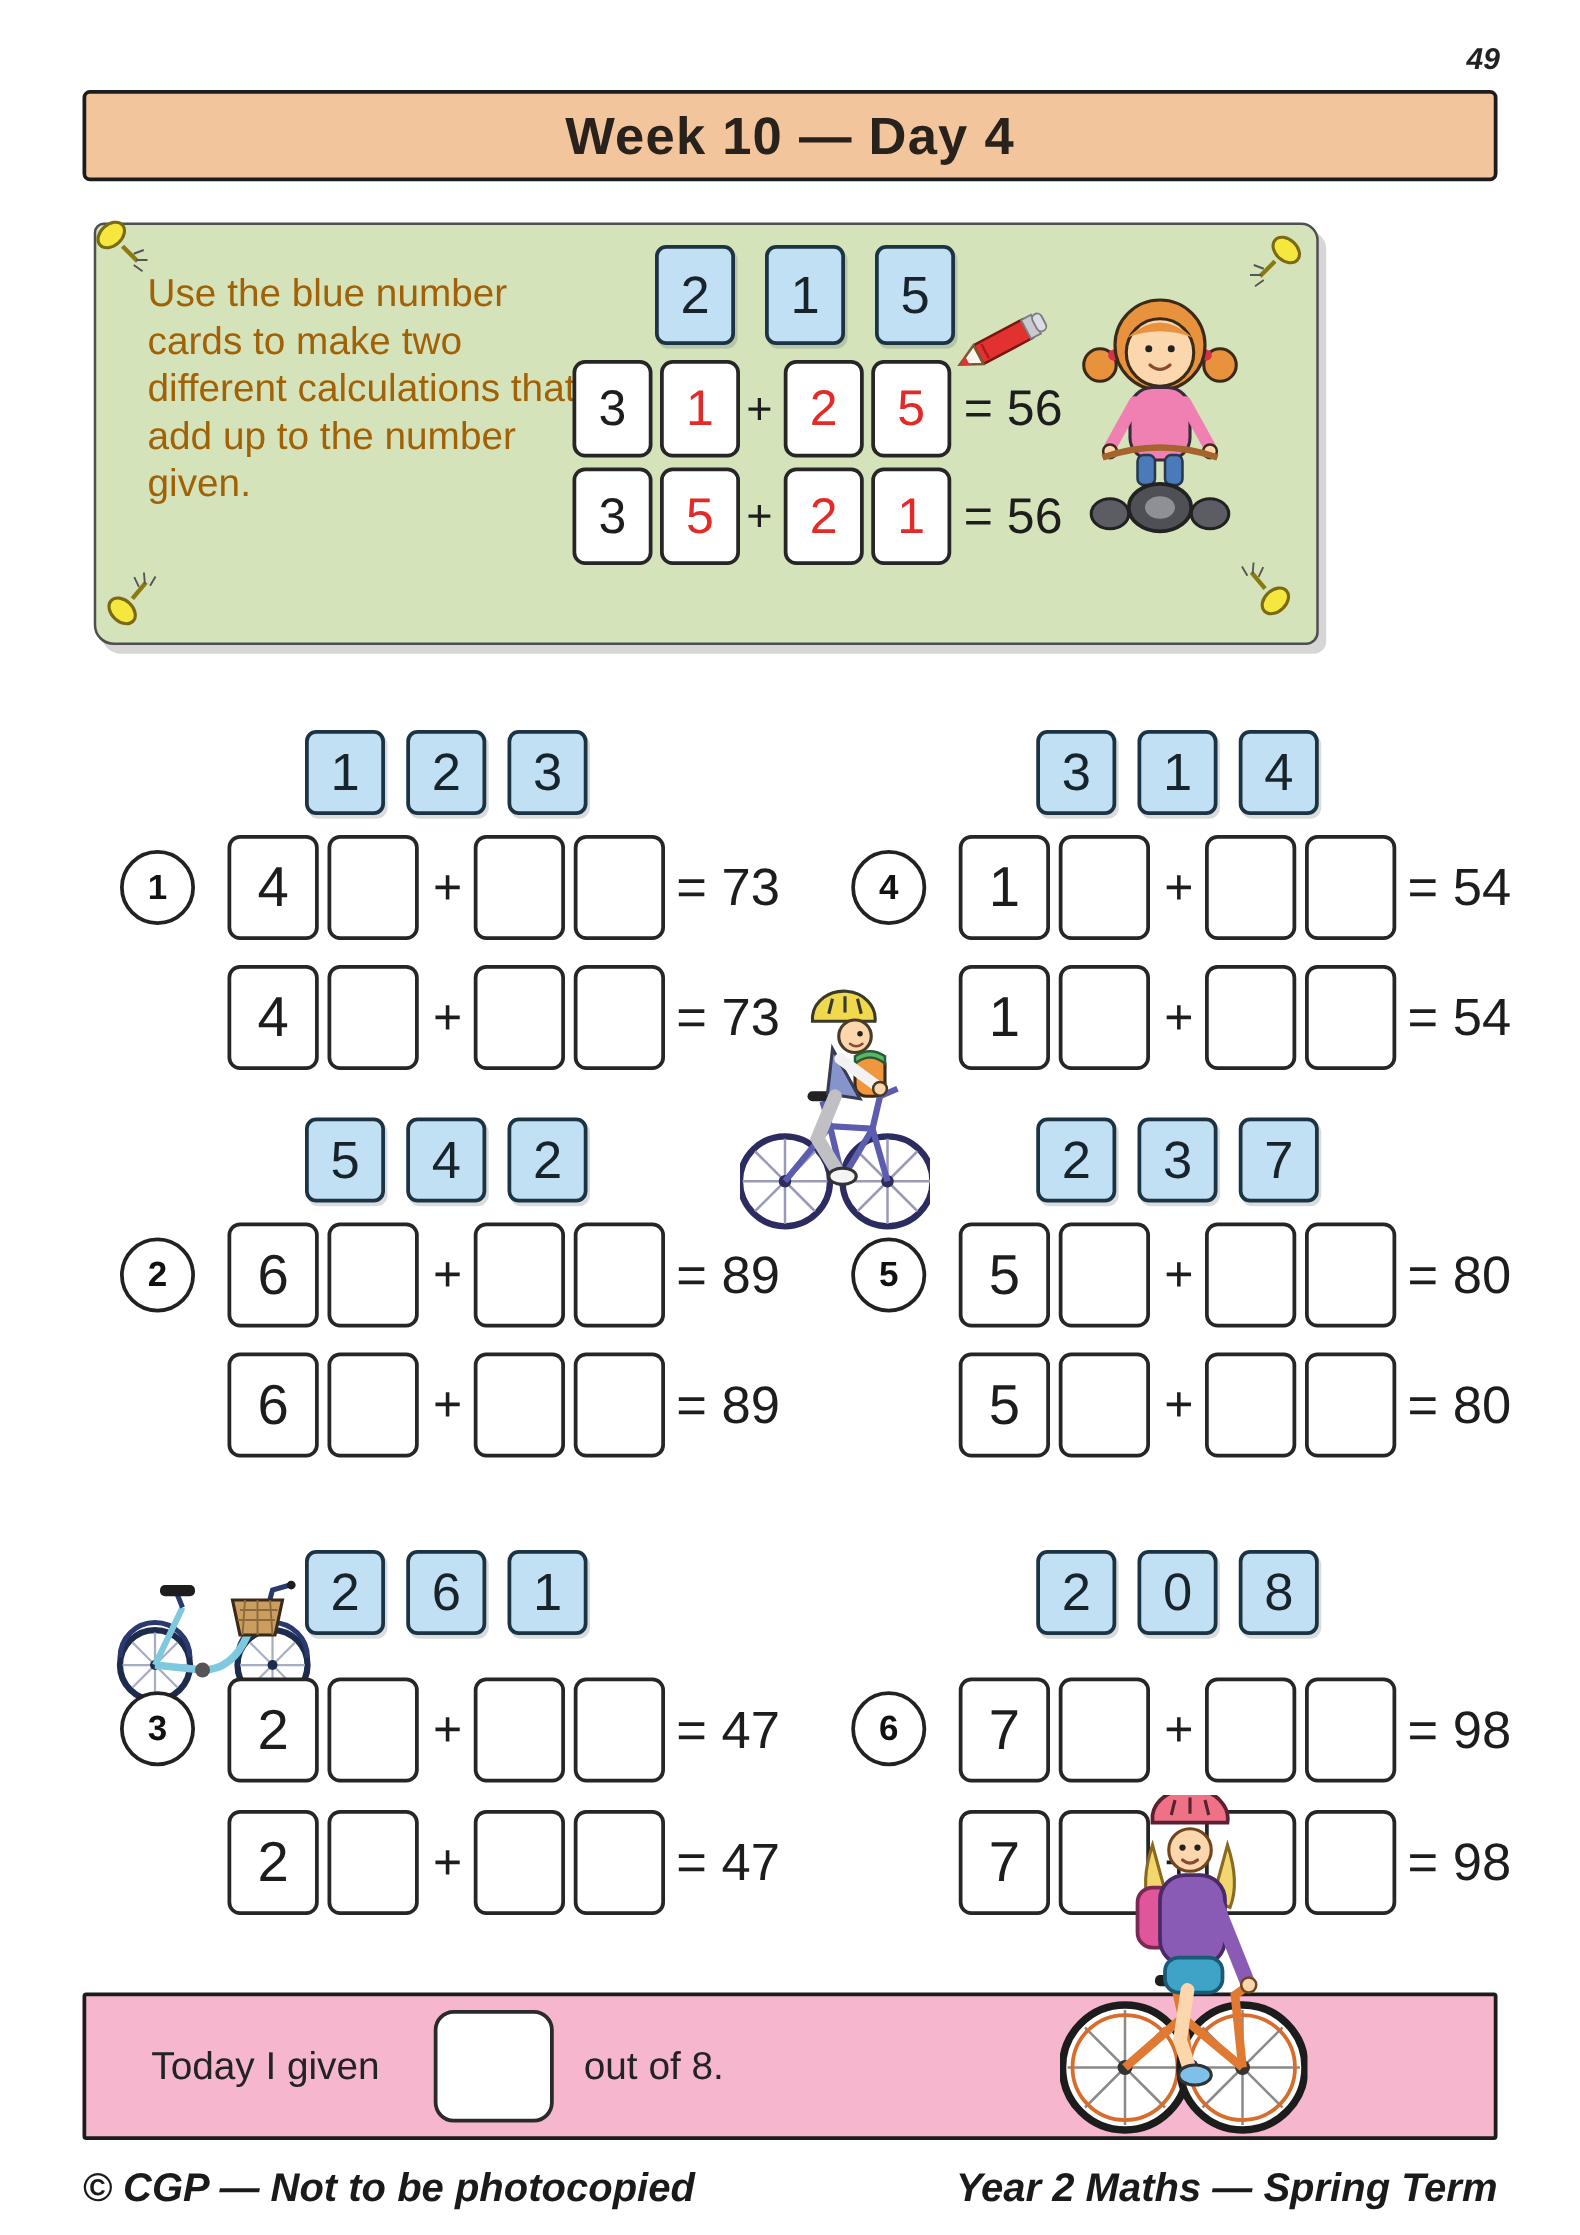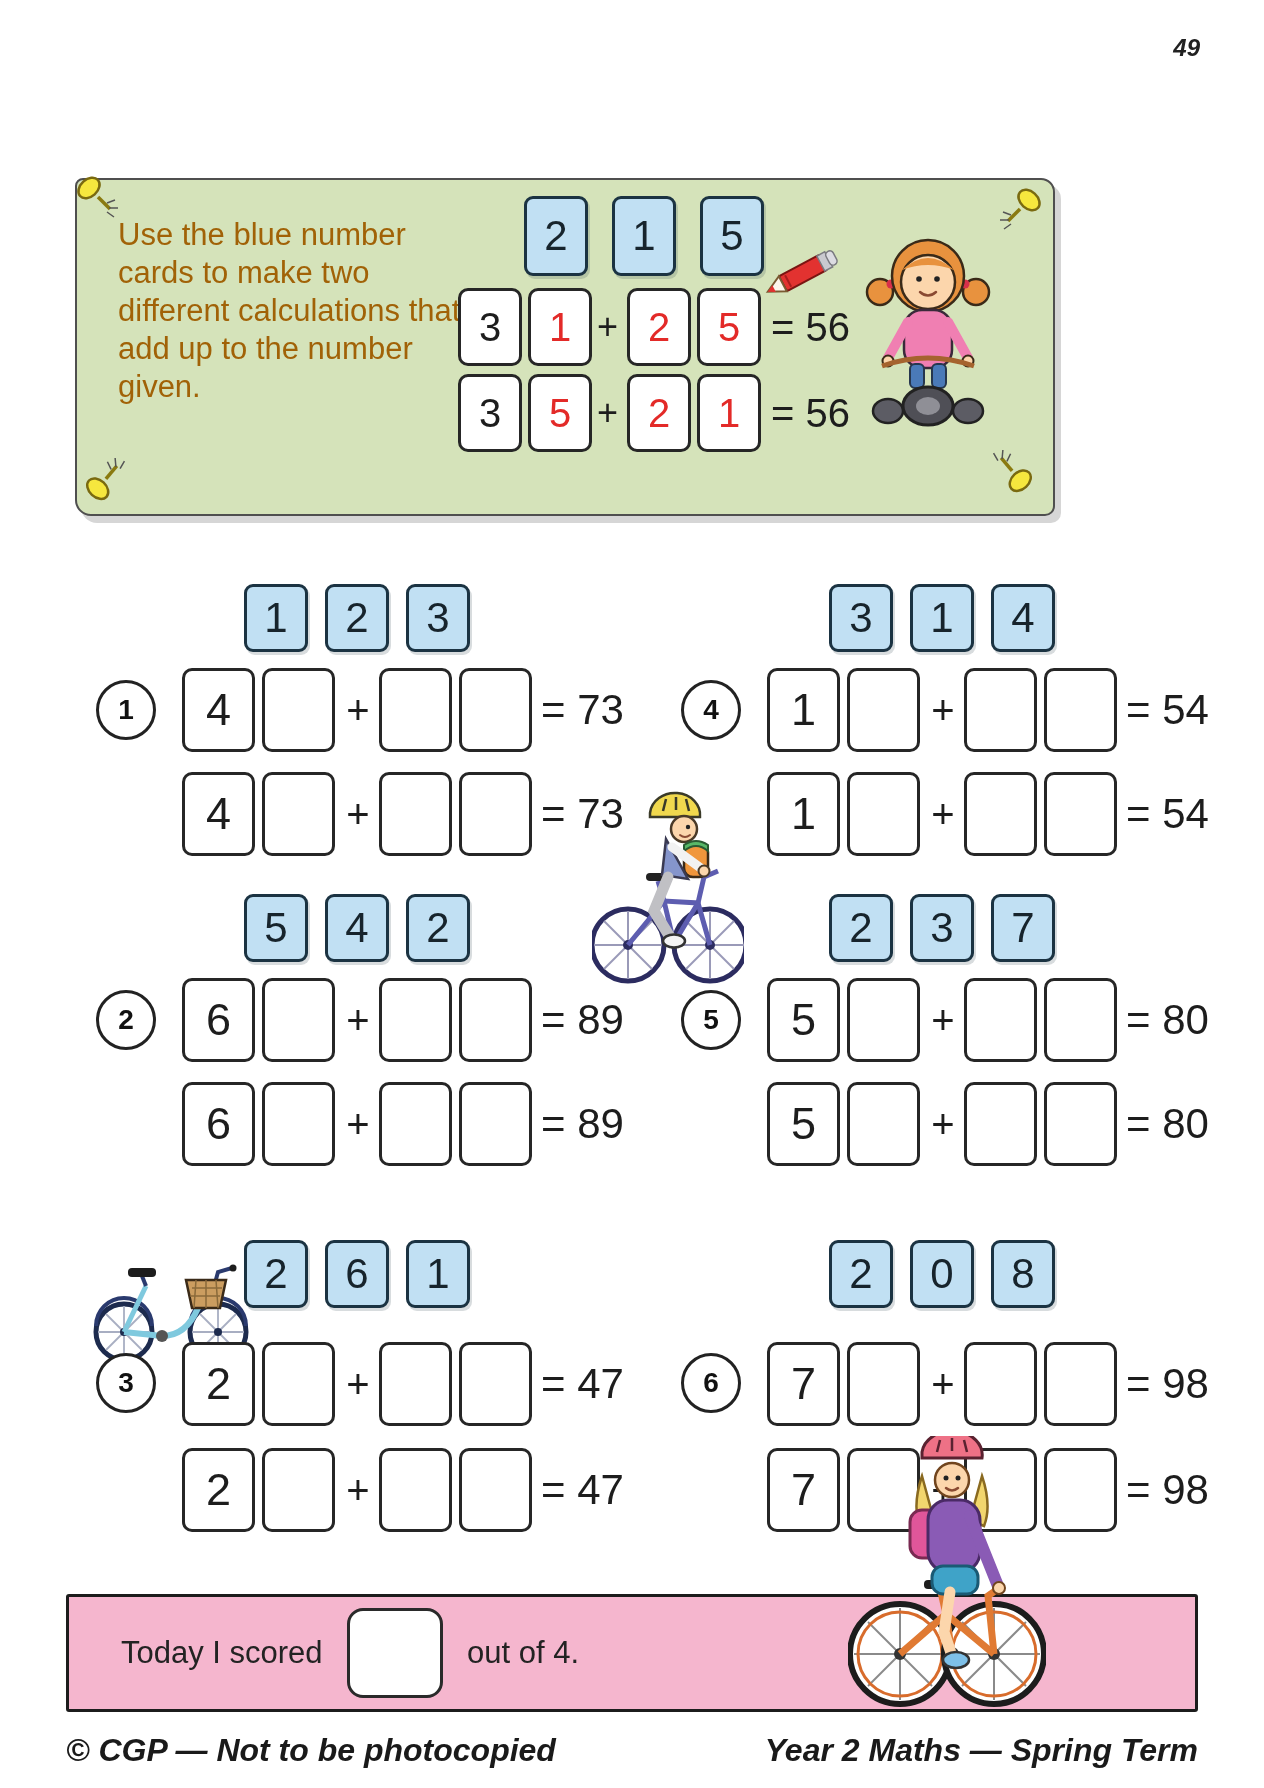--- a/index.html
+++ b/index.html
@@ -56,20 +56,23 @@
   .foot-l{left:66px;}
   .foot-r{right:66px;}
 </style>
 </head>
 <body>
 
 <div class="page">
 
   <div class="page-num">49</div>
 
+  <div class="title-bar">
+    <span>Week 10 — Day 4</span>
+  </div>
 
   <div class="panel"></div>
   <p class="instr">Use the blue number cards to make two different calculations that add up to the number given.</p>
 
   <div class="cards" style="left:524px;top:196px;gap:24px">
     <div class="card ex-card">2</div>
     <div class="card ex-card">1</div>
     <div class="card ex-card">5</div>
   </div>
 
@@ -364,23 +367,23 @@
   <div class="eq" style="left:767px;top:1448px">
     <div class="bx">7</div>
     <div class="bx"></div>
     <span class="plus">+</span>
     <div class="bx"></div>
     <div class="bx"></div>
     <span class="res">= 98</span>
   </div>
 
   <div class="score-bar">
-    <span class="score-pre">Today I scored</span>
+    <span class="score-pre">Today I given</span>
     <div class="score-box"></div>
-    <span class="score-suf">out of 4.</span>
+    <span class="score-suf">out of 8.</span>
   </div>
 
   <div class="clip" style="left:848px;top:1436px;width:198px;height:272px">
     <svg width="198" height="272" viewBox="0 0 198 272">
       <circle cx="52" cy="218" r="50" fill="#fff" stroke="#1c1c1c" stroke-width="6"></circle>
       <g stroke="#8a8a8a" stroke-width="2">
         <line x1="52" y1="172" x2="52" y2="264"></line>
           <line x1="6" y1="218" x2="98" y2="218"></line>
         <line x1="20" y1="186" x2="84" y2="250"></line>
           <line x1="84" y1="186" x2="20" y2="250"></line>

